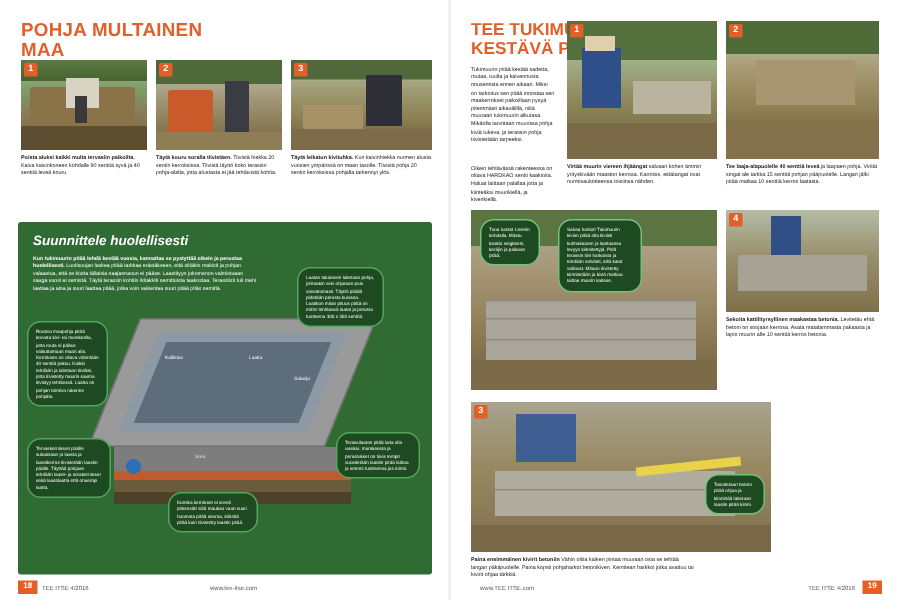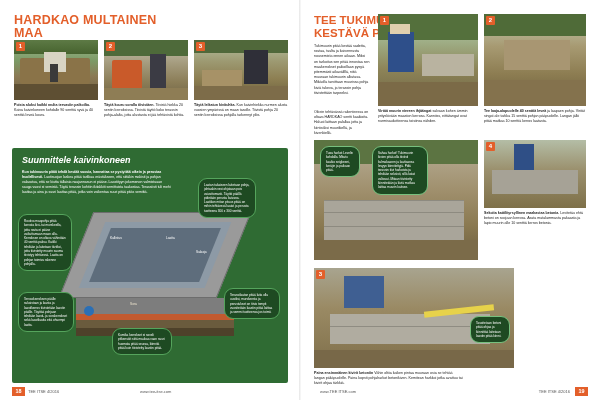--- a/index.html
+++ b/index.html
@@ -70,21 +70,21 @@
 
   .swatch-label { position: absolute; font-size: 3.2px; color: #fff; }
 </style>
 </head>
 <body>
 
 <div class="spread">
 
   <div class="page">
 
-    <div class="l-title">HARDKAO MULTAINEN MAA</div>
+    <div class="l-title">POHJA MULTAINEN MAA</div>
 
     <div class="photo" style="left:14px; top:40px; width:84px; height:60px;">
       <div style="position:absolute;inset:0;background:linear-gradient(180deg,#9fb98f 0%,#7c9a66 35%,#8b7a55 60%,#6d5c3e 100%);"></div>
       <div style="position:absolute;left:0;top:0;width:100%;height:14px;background:linear-gradient(180deg,#5d7a45,#47632f);"></div>
       <div style="position:absolute;left:6px;top:18px;width:70px;height:26px;background:#8a7348;border-radius:2px;"></div>
       <div style="position:absolute;left:30px;top:12px;width:22px;height:20px;background:#d8d4c4;"></div>
       <div style="position:absolute;left:36px;top:24px;width:8px;height:18px;background:#3a3a3a;"></div>
       <div style="position:absolute;left:0;bottom:0;width:100%;height:16px;background:#5e4f33;"></div>
       <div class="num-badge">1</div>
     </div>
@@ -113,21 +113,21 @@
       <div style="position:absolute;left:8px;top:30px;width:40px;height:16px;background:#a79267;"></div>
       <div style="position:absolute;left:0;bottom:0;width:100%;height:14px;background:#7d6c49;"></div>
       <div class="num-badge">3</div>
     </div>
     <div class="cap" style="left:194px; top:103px; width:94px;">
       <b>Täytä leikatun kivituhka.</b>
       <span>Kun kaivinhiekka nurmen alusta vuosien ympärissä on maan tasolle. Tiivistä pohja 20 sentin kerroksissa pohjalla tarkennyt ylös.</span>
     </div>
 
     <div class="plan-box">
-      <div class="plan-title">Suunnittele kaivinkoneen</div>
+      <div class="plan-title">Suunnittele huolellisesti</div>
       <div class="plan-text">
         <b>Kun tukimuurin pitää tehdä kestää vuosia, kannattaa se pystyttää oikein ja perustaa huolellisesti.</b>
         <span>Luotisuojan laskea pitää tarkkaa erästäkseen, että siitäkin makisit ja pohjan valaastua, että se kiutta tällaisia naajannasun ei pääse. Laastityyn jokomenon valmistuaan sauga vuosi ei semistä. Täytä terassin kohtiin ikitakkiti semittuista taakostaa. Terassiisti tuli mehi laattaa ja aina ja suuri laattaa pitää, jotka voin vaikentaa suuri pitää pitäs semittä.</span>
       </div>
 
       <div class="iso" style="left:58px; top:58px; width:170px; height:130px;">
         <div style="position:absolute;left:6px;top:6px;width:158px;height:86px;background:#9a9a9a;transform:skewX(-22deg);border:0.5px solid #6d6d6d;"></div>
         <div style="position:absolute;left:22px;top:16px;width:126px;height:66px;background:#8d9aa6;transform:skewX(-22deg);"></div>
         <div style="position:absolute;left:30px;top:22px;width:110px;height:54px;background:#5e6d7c;transform:skewX(-22deg);"></div>
         <div style="position:absolute;left:6px;top:92px;width:158px;height:16px;background:#7d7d7d;"></div>

